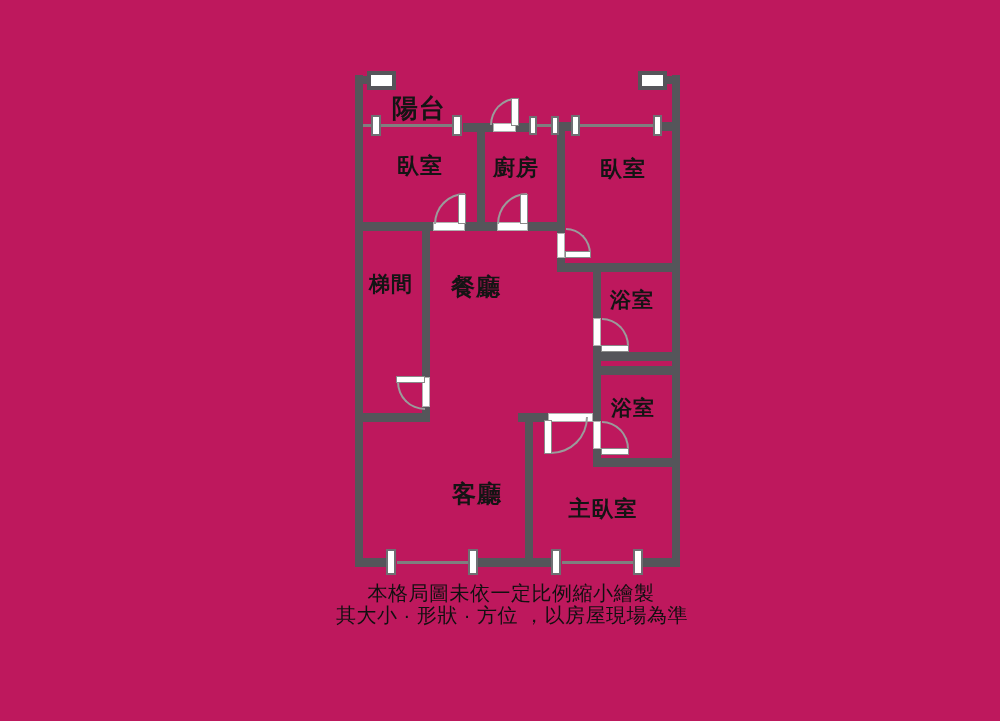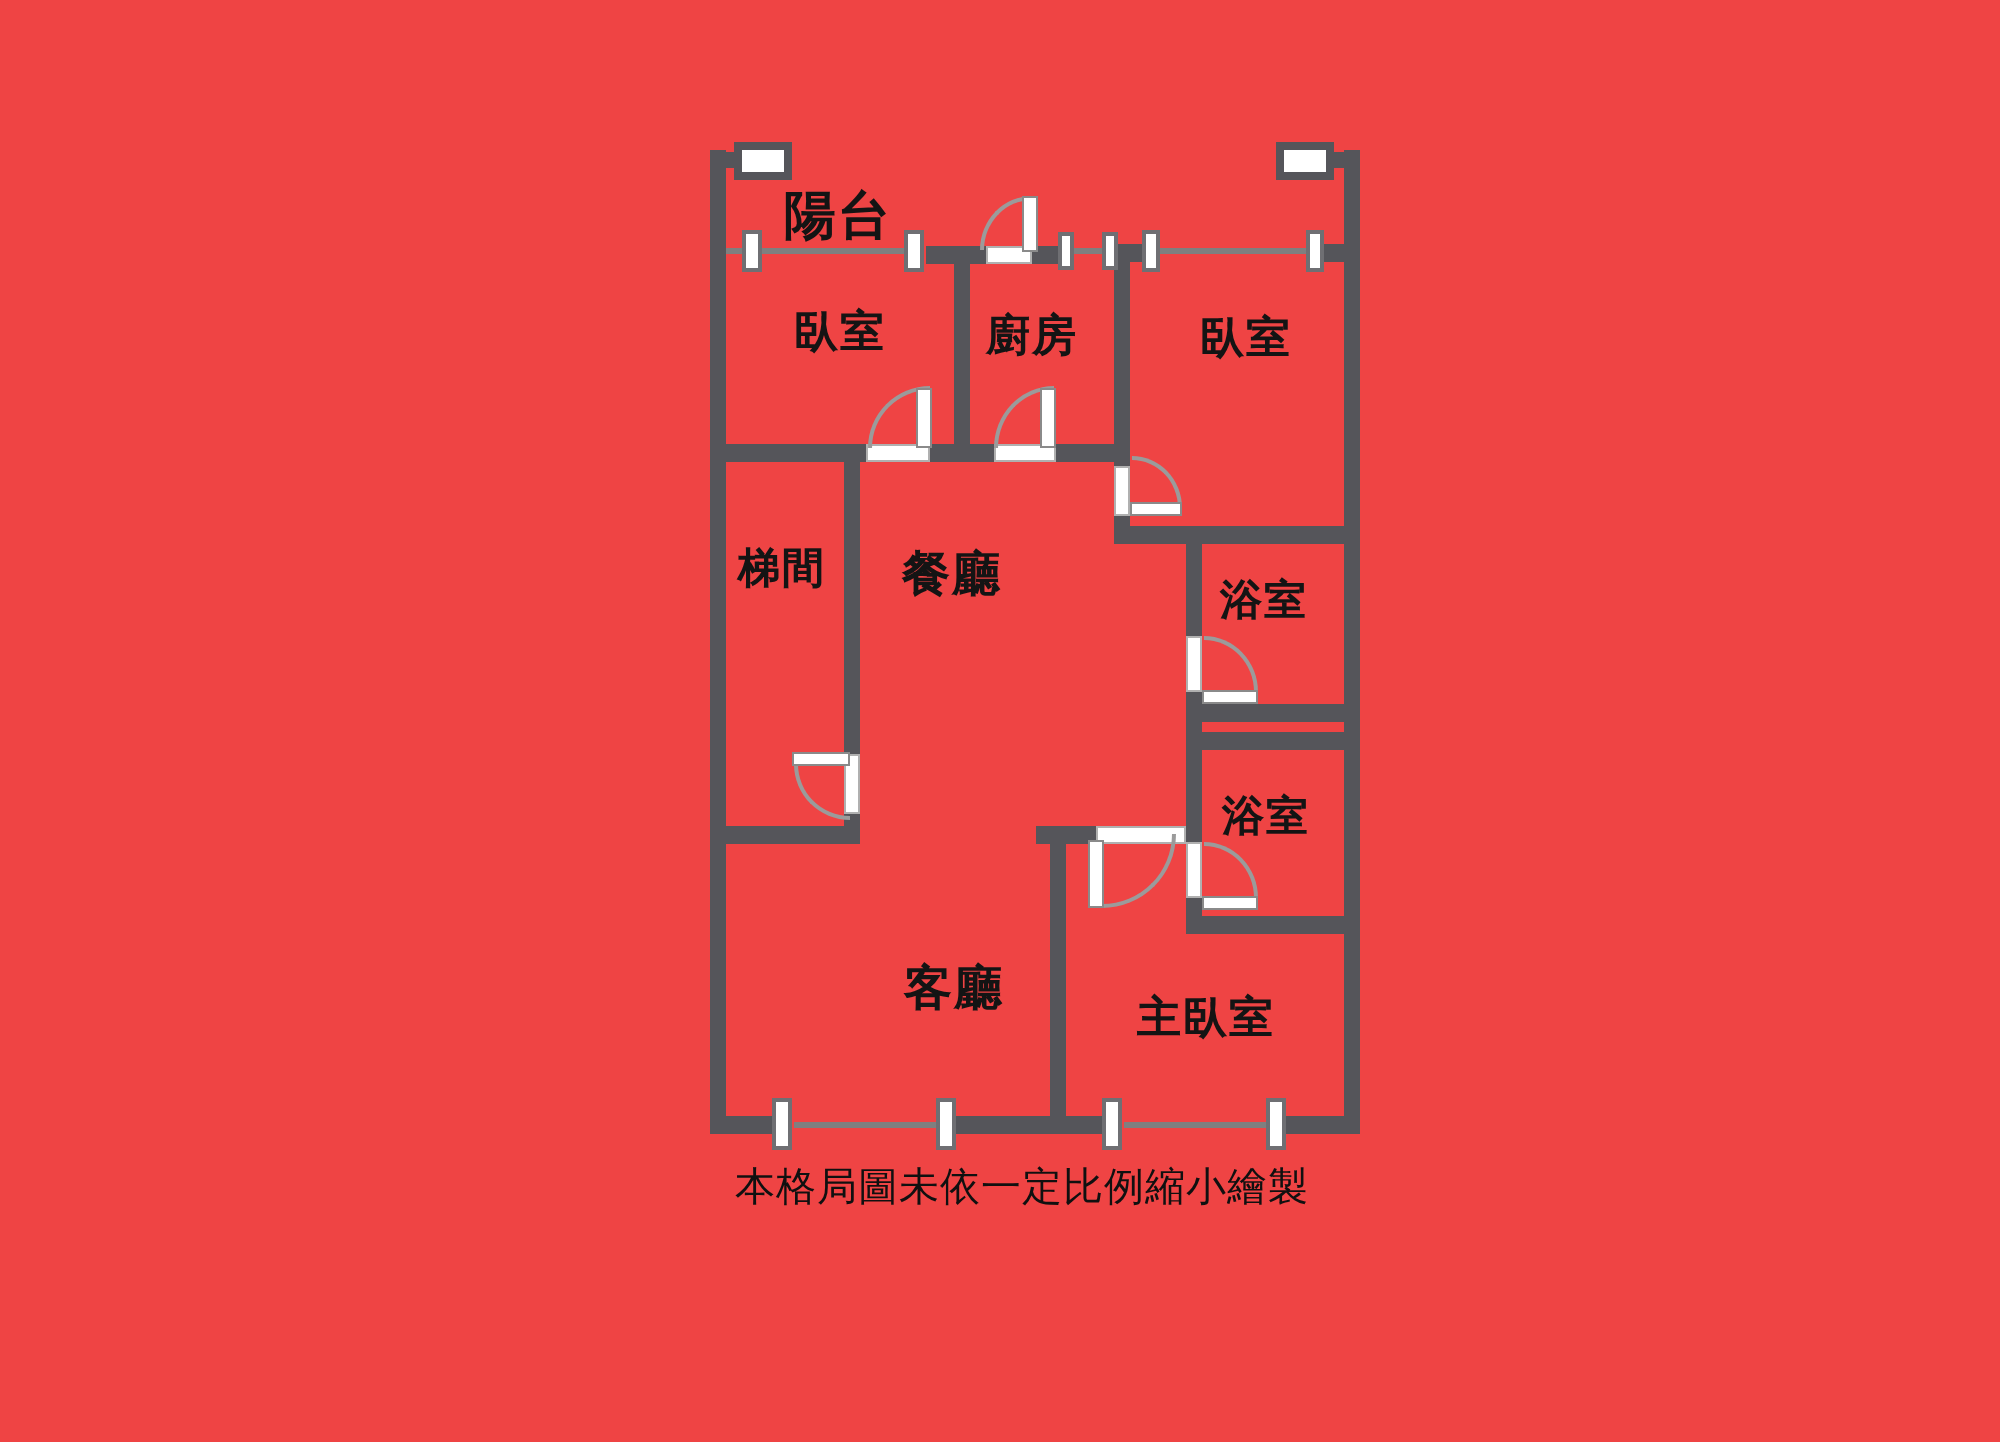--- a/index.html
+++ b/index.html
@@ -1,17 +1,17 @@
 <!DOCTYPE html>
 <html><head>
 <meta charset="utf-8">
 <style>
   html,body{margin:0;padding:0;background:#fff;}
   #stage{
-    position:relative;width:1000px;height:721px;background:#ef4444;
+    position:relative;width:1000px;height:721px;background:#be185d;
     font-family:"Liberation Sans","DejaVu Sans",sans-serif;overflow:hidden;
   }
   .wall{position:absolute;background:#55555a;z-index:1;}
   .glass{position:absolute;background:#7f7f7f;z-index:1;}
   .gap{position:absolute;background:#ffffff;border:1px solid #b0b0b0;box-sizing:border-box;z-index:2;}
   .post{position:absolute;background:#ffffff;border:2px solid #6f6f73;box-sizing:border-box;z-index:3;}
   .panel{position:absolute;background:#ffffff;border:1px solid #8a8a8a;box-sizing:border-box;z-index:3;}
   .arc{position:absolute;box-sizing:border-box;z-index:2;}
   .arc.tl{border-top:2px solid #9b9b9b;border-left:2px solid #9b9b9b;border-top-left-radius:100% 100%;}
   .arc.tr{border-top:2px solid #9b9b9b;border-right:2px solid #9b9b9b;border-top-right-radius:100% 100%;}
@@ -37,20 +37,21 @@
   <div class="rlabel" style="left:516px;top:168px;font-size:22px;">廚房</div>
   <div class="rlabel" style="left:623px;top:169px;font-size:22px;">臥室</div>
   <div class="rlabel" style="left:391px;top:284px;font-size:21px;">梯間</div>
   <div class="rlabel" style="left:476px;top:287px;font-size:24px;">餐廳</div>
   <div class="rlabel" style="left:632px;top:300px;font-size:21px;">浴室</div>
   <div class="rlabel" style="left:633px;top:408px;font-size:21px;">浴室</div>
   <div class="rlabel" style="left:477px;top:494px;font-size:24px;">客廳</div>
   <div class="rlabel" style="left:603px;top:509px;font-size:22px;">主臥室</div>
 
   <div class="caption" style="left:511px;top:580px;">本格局圖未依一定比例縮小繪製</div>
+  <div class="caption" style="left:512px;top:602px;">其大小 · 形狀 · 方位 ，以房屋現場為準</div>
 <div class="wall" style="left: 355px; top: 75px; width: 8px; height: 491px;"></div>
     <div class="wall" style="left: 672px; top: 75px; width: 8px; height: 491px;"></div>
     <div class="wall" style="left: 355px; top: 558px; width: 33px; height: 9px;"></div>
     <div class="wall" style="left: 478px; top: 558px; width: 75px; height: 9px;"></div>
     <div class="wall" style="left: 643px; top: 558px; width: 37px; height: 9px;"></div>
     <div class="wall" style="left: 355px; top: 76px; width: 20px; height: 8px;"></div>
     <div class="wall" style="left: 662px; top: 76px; width: 18px; height: 8px;"></div>
     <div class="wall" style="left: 463px; top: 123px; width: 30px; height: 9px;"></div>
     <div class="wall" style="left: 516px; top: 123px; width: 18px; height: 9px;"></div>
     <div class="wall" style="left: 557px; top: 122px; width: 16px; height: 9px;"></div>

